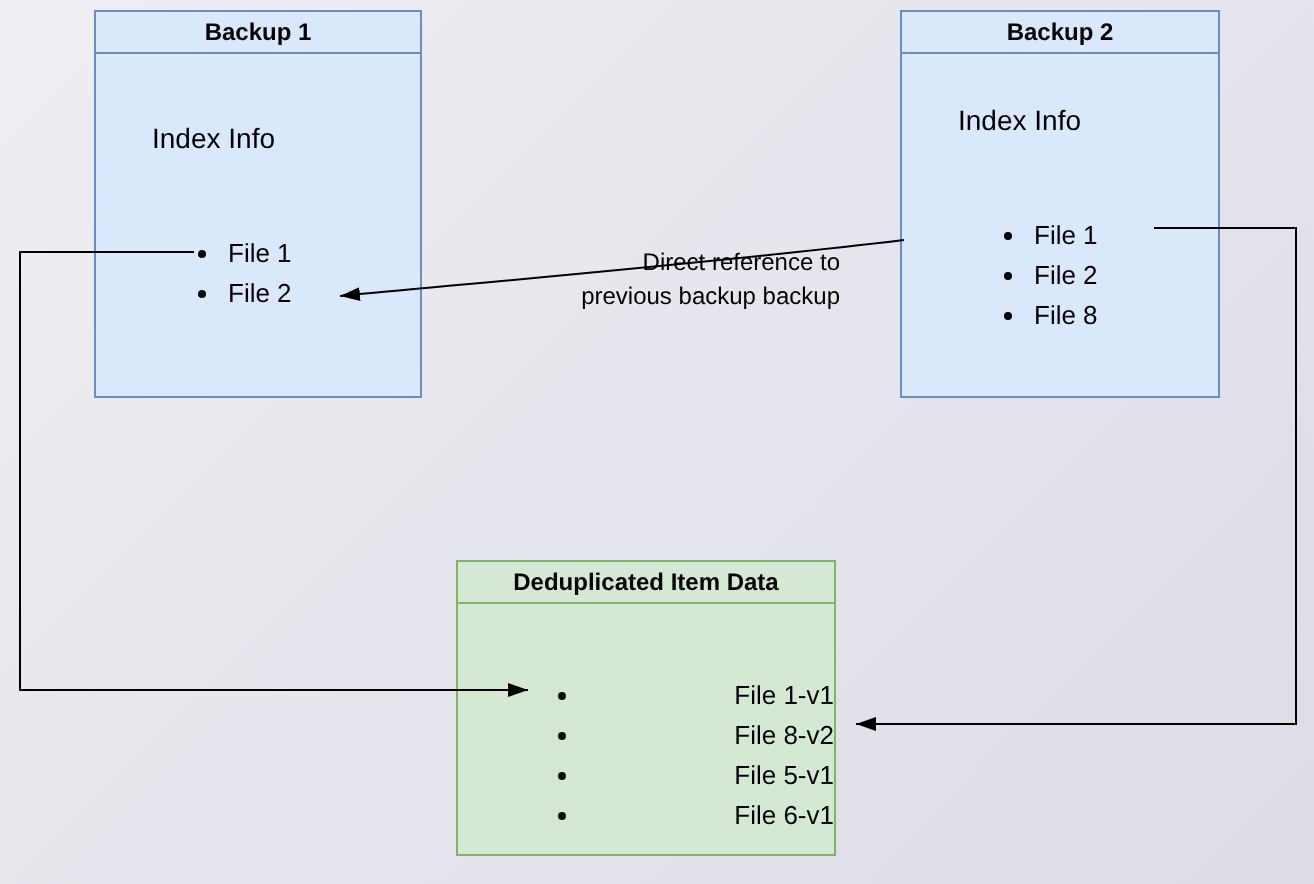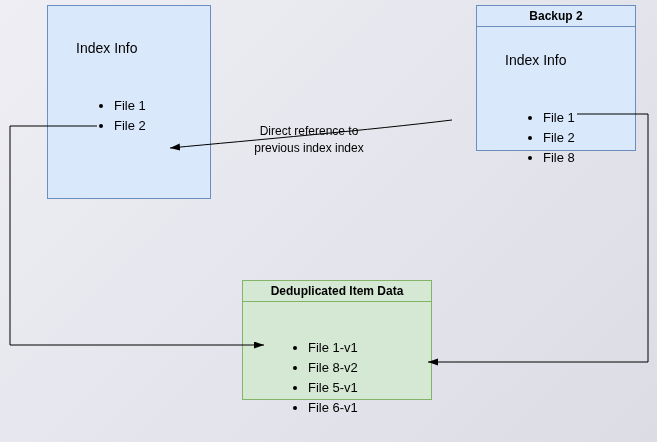--- a/index.html
+++ b/index.html
@@ -52,41 +52,42 @@
   .box.backup2 .box-subtitle { margin-top: 25px; }
   ul.file-list {
     margin: 40px 0 0 0;
     padding-left: 66px;
     font-size: 13px;
   }
   ul.file-list li {
     line-height: 20px;
   }
   .box.backup2 ul.file-list { margin-top: 40px; }
-  .box.dedup ul.file-list { margin-top: 36px; padding-left: 65px; font-size: 13px; }
+  .box.dedup ul.file-list { margin-top: 36px; padding-left: 65px; font-size: 13px; text-align: right; }
   .edge-label {
     position: absolute;
-    left: 224px;
+    left: 250px;
     top: 123px;
     width: 170px;
-    text-align: center;
+    text-align: right;
     font-size: 12px;
     line-height: 17px;
   }
   
   .box.backup1 { left: 47px;  top: 5px;   width: 164px; height: 194px; }
-  .box.backup2 { left: 476px; top: 5px;   width: 160px; height: 146px; }
-  .box.dedup   { left: 242px; top: 280px; width: 190px; height: 120px; }
+  .box.backup2 { left: 450px; top: 5px;   width: 160px; height: 194px; }
+  .box.dedup   { left: 228px; top: 280px; width: 190px; height: 148px; }
 </style>
 </head>
 <body>
 
 <div class="canvas">
 
   <div class="box blue backup1">
+    <div class="box-header">Backup 1</div>
     <div class="box-subtitle">Index Info</div>
     <ul class="file-list">
       <li>File 1</li>
       <li>File 2</li>
     </ul>
   </div>
 
   <div class="box blue backup2">
     <div class="box-header">Backup 2</div>
     <div class="box-subtitle">Index Info</div>
@@ -116,16 +117,16 @@
 
     <path d="M 452 120 C 370 130, 255 140, 170 148" fill="none" stroke="#000000" stroke-width="1" marker-end="url(#arrowhead)"></path>
 
     <path d="M 97 126 L 10 126 L 10 345 L 264 345" fill="none" stroke="#000000" stroke-width="1" marker-end="url(#arrowhead)"></path>
 
     <path d="M 577 114 L 648 114 L 648 362 L 428 362" fill="none" stroke="#000000" stroke-width="1" marker-end="url(#arrowhead)"></path>
   </svg>
 
   <div class="edge-label">
     <div>Direct reference to</div>
-    <div>previous index index</div>
+    <div>previous backup backup</div>
   </div>
 
 </div>
 
 </body></html>

